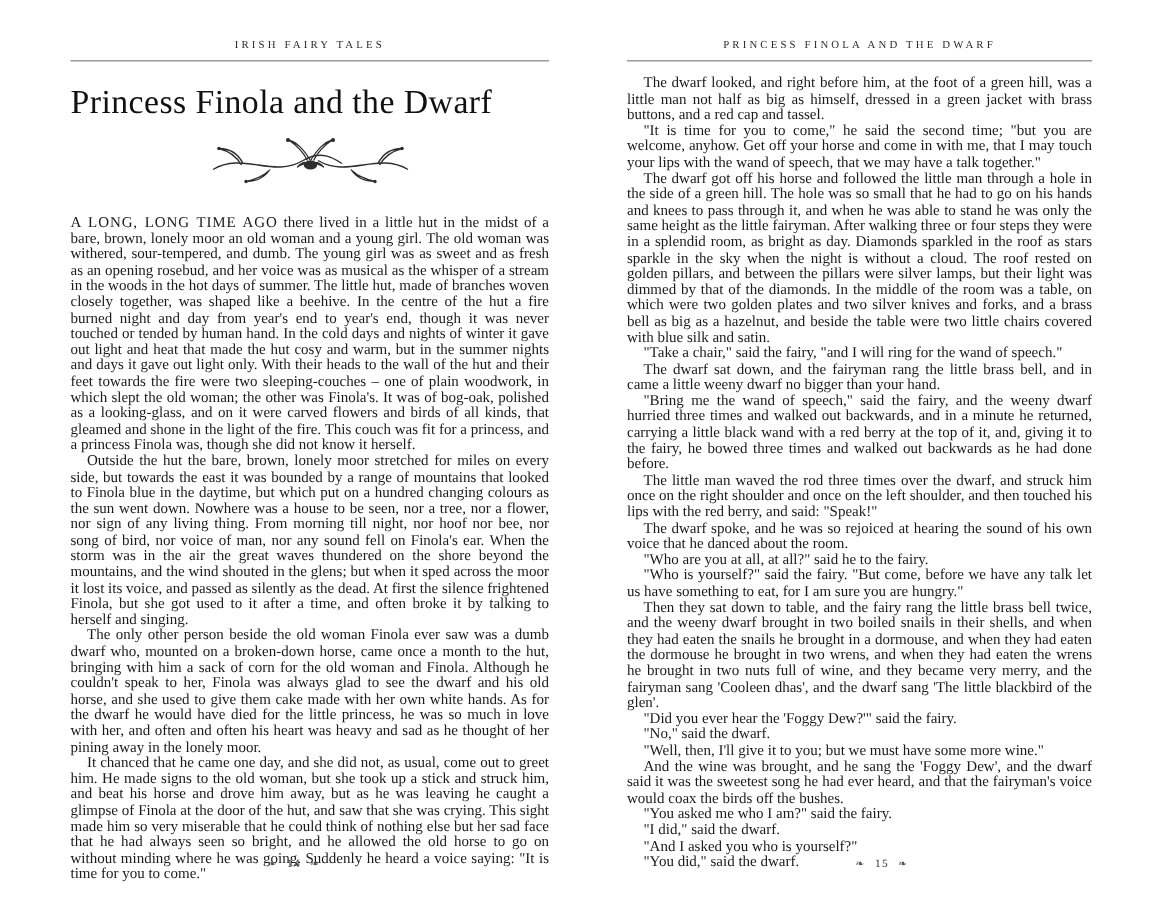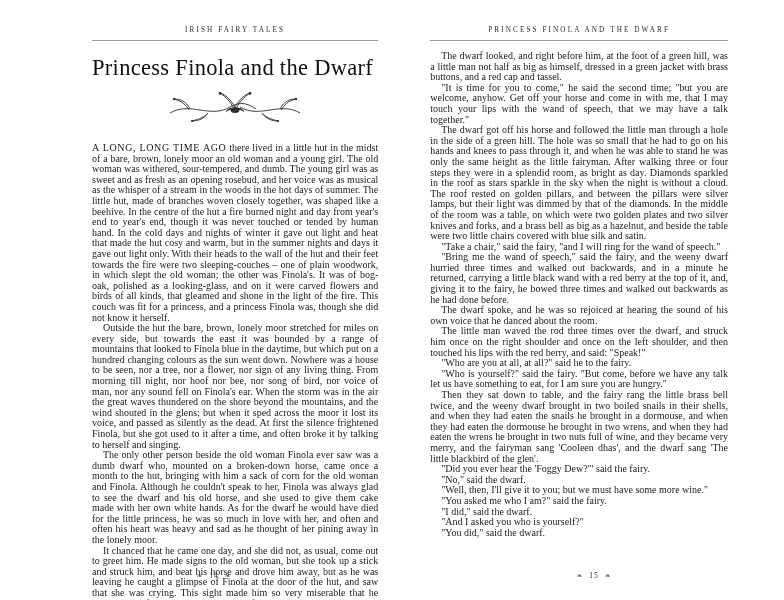--- a/index.html
+++ b/index.html
@@ -22,23 +22,22 @@
     box-sizing: border-box;
   }
   .page {
     position: relative;
     width: 392px;
     height: 600px;
     box-sizing: border-box;
     padding: 26px 34px 28px 34px;
   }
   .page.left {
-    padding-left: 68px;
+    padding-left: 47px;
     padding-right: 26px;
-    margin-left: 24px;
   }
   .page.right {
     padding-left: 26px;
     padding-right: 56px;
   }
   .running-head {
     text-align: center;
     font-size: 7.2px;
     letter-spacing: 2.1px;
     color: #2b2b2b;
@@ -162,29 +161,31 @@
 
   <div class="page right">
     <div class="running-head">PRINCESS FINOLA AND THE DWARF</div>
     <div class="rule"></div>
 
     <div class="content" style="margin-top:10px;">
       <p>The dwarf looked, and right before him, at the foot of a green hill, was a little man not half as big as himself, dressed in a green jacket with brass buttons, and a red cap and tassel.</p>
       <p>"It is time for you to come," he said the second time; "but you are welcome, anyhow. Get off your horse and come in with me, that I may touch your lips with the wand of speech, that we may have a talk together."</p>
       <p>The dwarf got off his horse and followed the little man through a hole in the side of a green hill. The hole was so small that he had to go on his hands and knees to pass through it, and when he was able to stand he was only the same height as the little fairyman. After walking three or four steps they were in a splendid room, as bright as day. Diamonds sparkled in the roof as stars sparkle in the sky when the night is without a cloud. The roof rested on golden pillars, and between the pillars were silver lamps, but their light was dimmed by that of the diamonds. In the middle of the room was a table, on which were two golden plates and two silver knives and forks, and a brass bell as big as a hazelnut, and beside the table were two little chairs covered with blue silk and satin.</p>
       <p>"Take a chair," said the fairy, "and I will ring for the wand of speech."</p>
+      <p>The dwarf sat down, and the fairyman rang the little brass bell, and in came a little weeny dwarf no bigger than your hand.</p>
       <p>"Bring me the wand of speech," said the fairy, and the weeny dwarf hurried three times and walked out backwards, and in a minute he returned, carrying a little black wand with a red berry at the top of it, and, giving it to the fairy, he bowed three times and walked out backwards as he had done before.</p>
+      <p>The little man waved the rod three times over the dwarf, and struck him once on the right shoulder and once on the left shoulder, and then touched his lips with the red berry, and said: "Speak!"</p>
       <p>The dwarf spoke, and he was so rejoiced at hearing the sound of his own voice that he danced about the room.</p>
-      <p>The little man waved the rod three times over the dwarf, and struck him once on the right shoulder and once on the left shoulder, and then touched his lips with the red berry, and said: "Speak!"</p>
       <p>"Who are you at all, at all?" said he to the fairy.</p>
       <p>"Who is yourself?" said the fairy. "But come, before we have any talk let us have something to eat, for I am sure you are hungry."</p>
       <p>Then they sat down to table, and the fairy rang the little brass bell twice, and the weeny dwarf brought in two boiled snails in their shells, and when they had eaten the snails he brought in a dormouse, and when they had eaten the dormouse he brought in two wrens, and when they had eaten the wrens he brought in two nuts full of wine, and they became very merry, and the fairyman sang 'Cooleen dhas', and the dwarf sang 'The little blackbird of the glen'.</p>
       <p>"Did you ever hear the 'Foggy Dew?'" said the fairy.</p>
       <p>"No," said the dwarf.</p>
       <p>"Well, then, I'll give it to you; but we must have some more wine."</p>
+      <p>And the wine was brought, and he sang the 'Foggy Dew', and the dwarf said it was the sweetest song he had ever heard, and that the fairyman's voice would coax the birds off the bushes.</p>
       <p>"You asked me who I am?" said the fairy.</p>
       <p>"I did," said the dwarf.</p>
       <p>"And I asked you who is yourself?"</p>
       <p>"You did," said the dwarf.</p>
     </div>
 
     <div class="folio">
       <span class="deco">❧</span><span class="num">15</span><span class="deco">❧</span>
     </div>
   </div>

